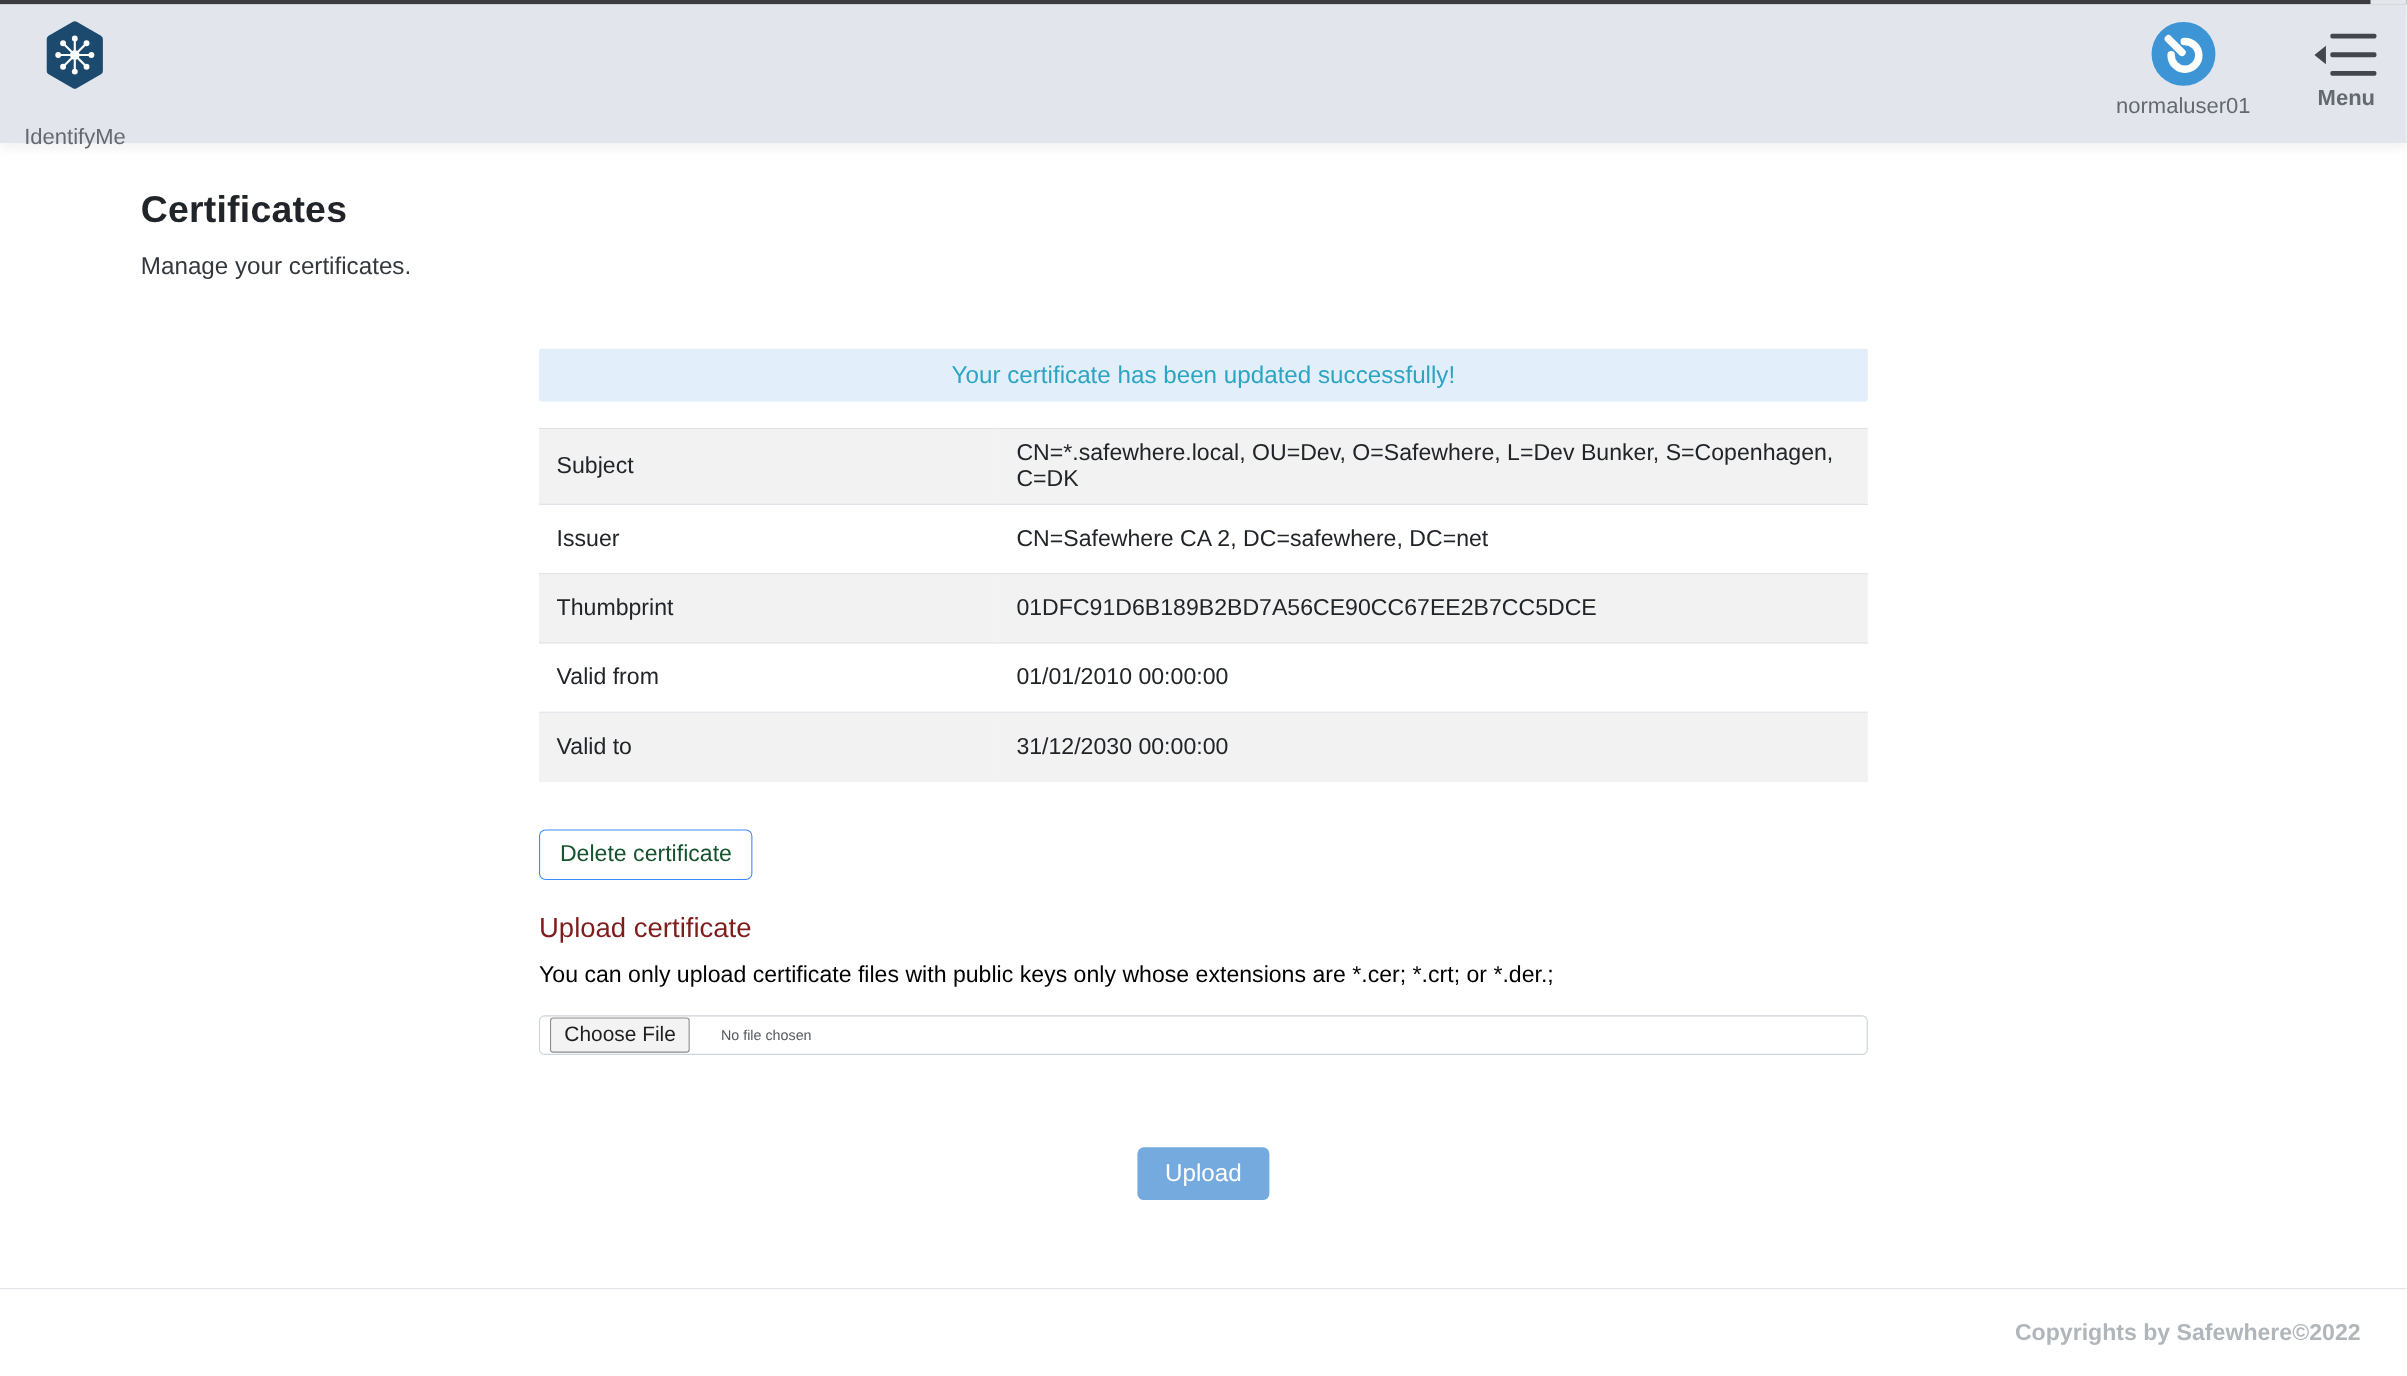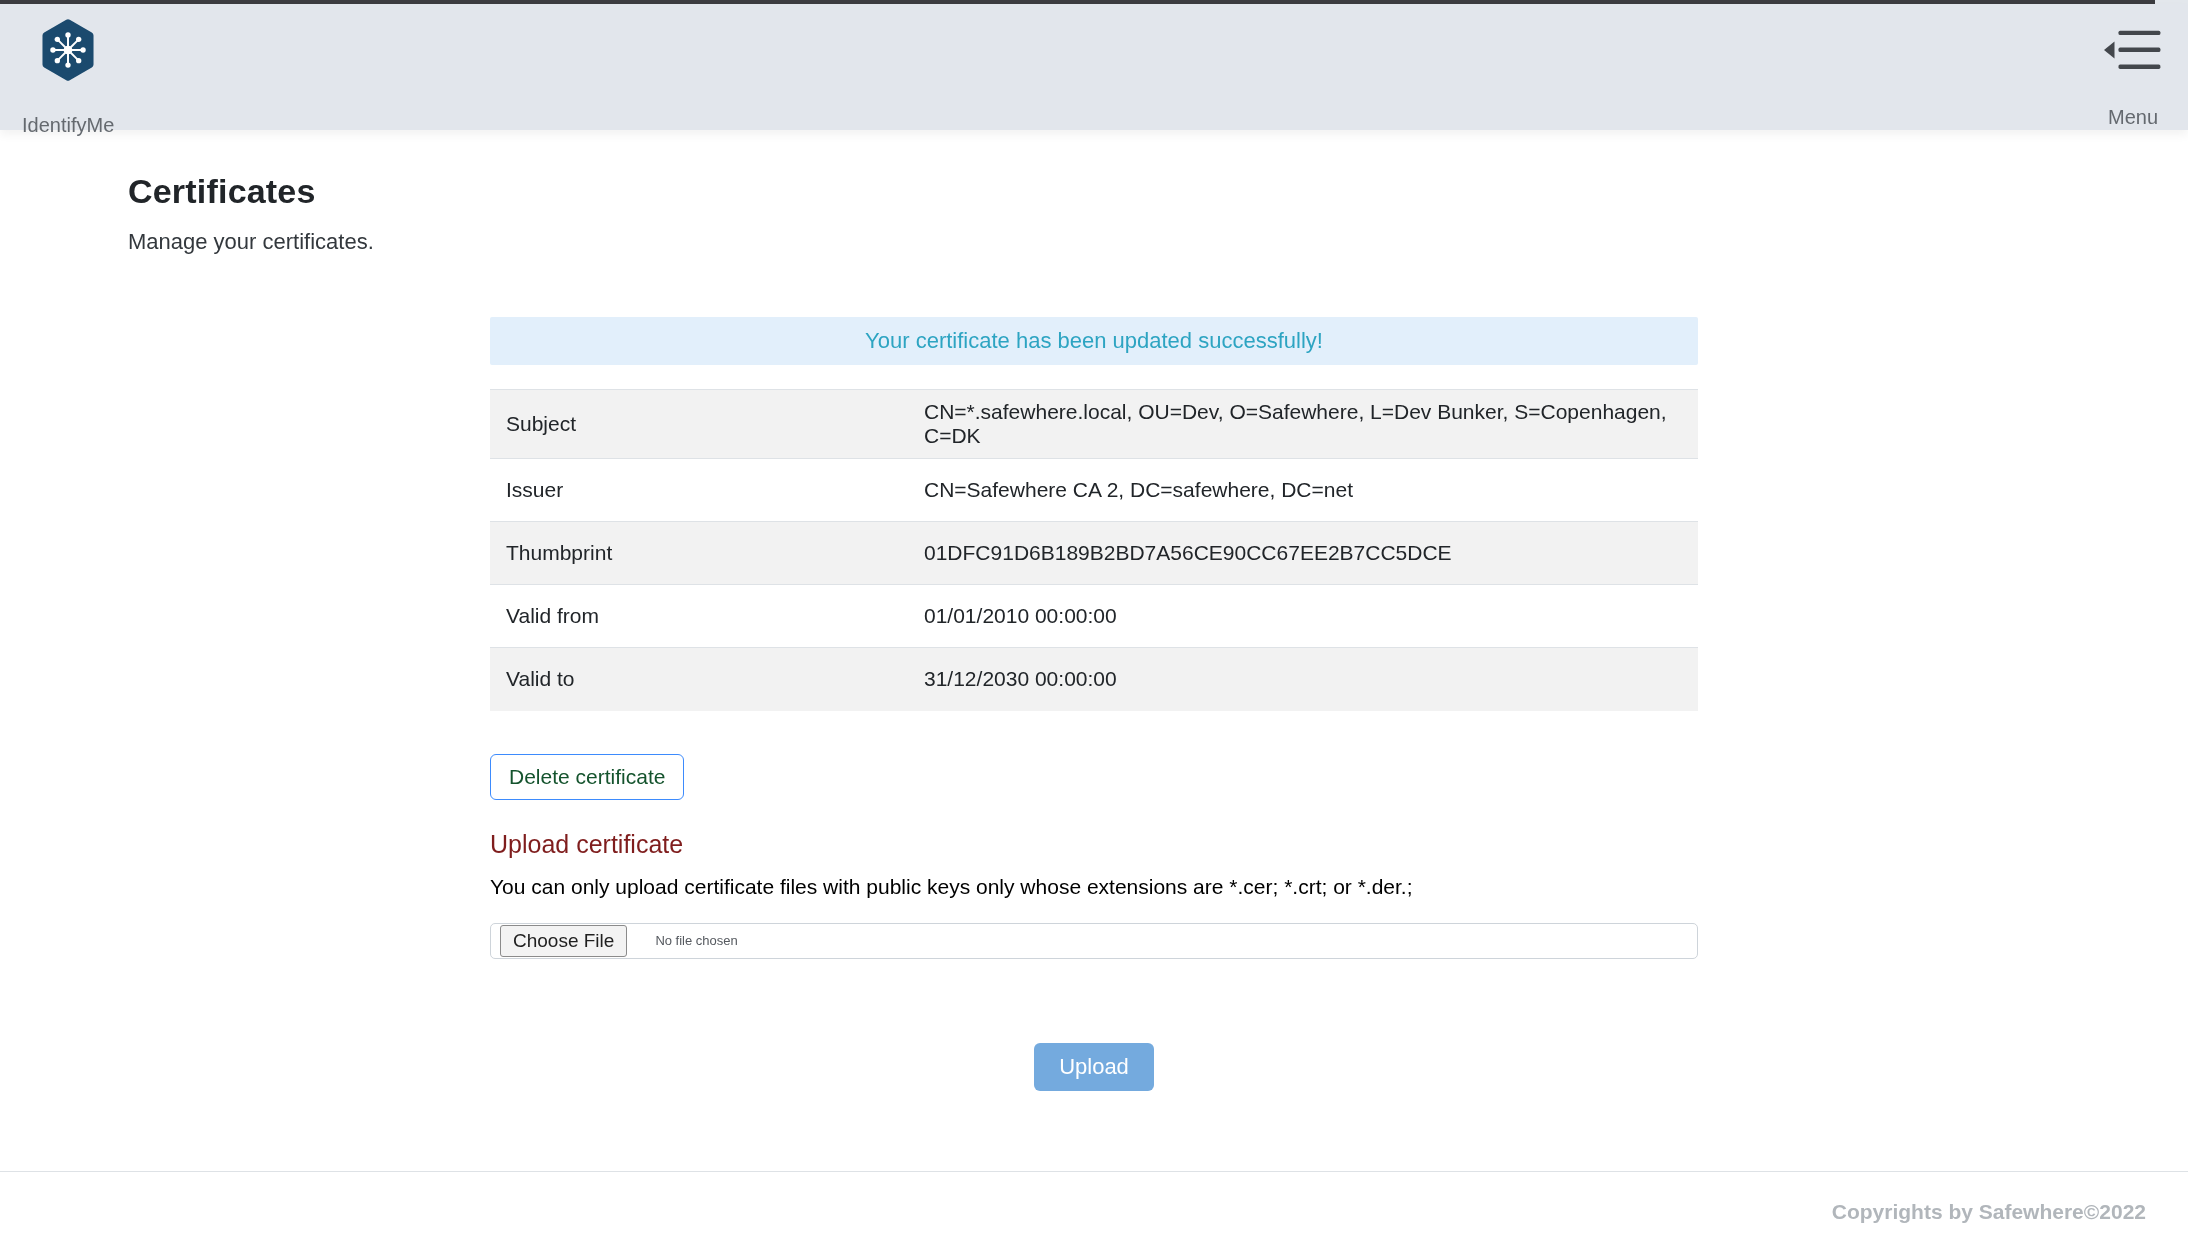--- a/index.html
+++ b/index.html
@@ -22,21 +22,21 @@
     display:flex; align-items:flex-start; justify-content:space-between;
     padding:14px 26px 0 22px;
     box-shadow:0 5px 9px rgba(0,0,0,0.05);
     position:relative; z-index:2;
   }
   .brand { display:flex; flex-direction:column; align-items:center; cursor:pointer;gap:26px; }
   .brand-text, .hdr-label { font-size:20px; color:#64696f; margin-top:6px; white-space:nowrap; }
   .header-right { display:flex; align-items:flex-start; gap:58px; }
   .hdr-block { display:flex; flex-direction:column; align-items:center; cursor:pointer; }
   .menu-block { padding-top:10px; }
-  .menu-block .hdr-label { margin-top:34px; }
+  .menu-block .hdr-label { margin-top:6px;font-weight:bold; }
 
   
   .main { flex:1 1 auto; background:#fff; padding-top:42px; }
   .page-title { font-size:34px; font-weight:700; color:#212529; margin-left:128px; letter-spacing:0.2px; }
   .page-subtitle { font-size:22px; color:#33383d; margin-left:128px; margin-top:18px; }
 
   .content-col { width:1208px; margin:62px auto 0 auto; }
 
   .alert {
     background:#e2effb; color:#2da4c2;
@@ -126,20 +126,30 @@
           <circle cx="24" cy="55" r="4.6"></circle>
           <circle cx="31.6" cy="73.4" r="4.6"></circle>
           <circle cx="50" cy="81" r="4.6"></circle>
           <circle cx="68.4" cy="73.4" r="4.6"></circle>
         </g>
       </svg>
       <span class="brand-text">IdentifyMe</span>
     </div>
 
     <div class="header-right">
+      <div class="hdr-block">
+        <svg class="icon" width="62" height="62" viewBox="0 0 64 64">
+          <circle cx="32" cy="32" r="30" fill="#3e95d5"></circle>
+          <g transform="rotate(-45 32 32)" stroke="#ffffff" stroke-width="7" stroke-linecap="round" fill="none">
+            <path d="M 23.3 24.3 A 13 13 0 1 0 40.7 24.3"></path>
+            <line x1="32" y1="12" x2="32" y2="30"></line>
+          </g>
+        </svg>
+        <span class="hdr-label">normaluser01</span>
+      </div>
 
       <div class="hdr-block menu-block">
         <svg class="icon" width="58" height="44" viewBox="0 0 72 54">
           <g fill="#43474c">
             <rect x="18" y="3" width="52" height="5.5" rx="2"></rect>
             <rect x="18" y="24" width="52" height="5.5" rx="2"></rect>
             <rect x="18" y="45" width="52" height="5.5" rx="2"></rect>
             <polygon points="13,16.5 13,37.5 0,27"></polygon>
           </g>
         </svg>

